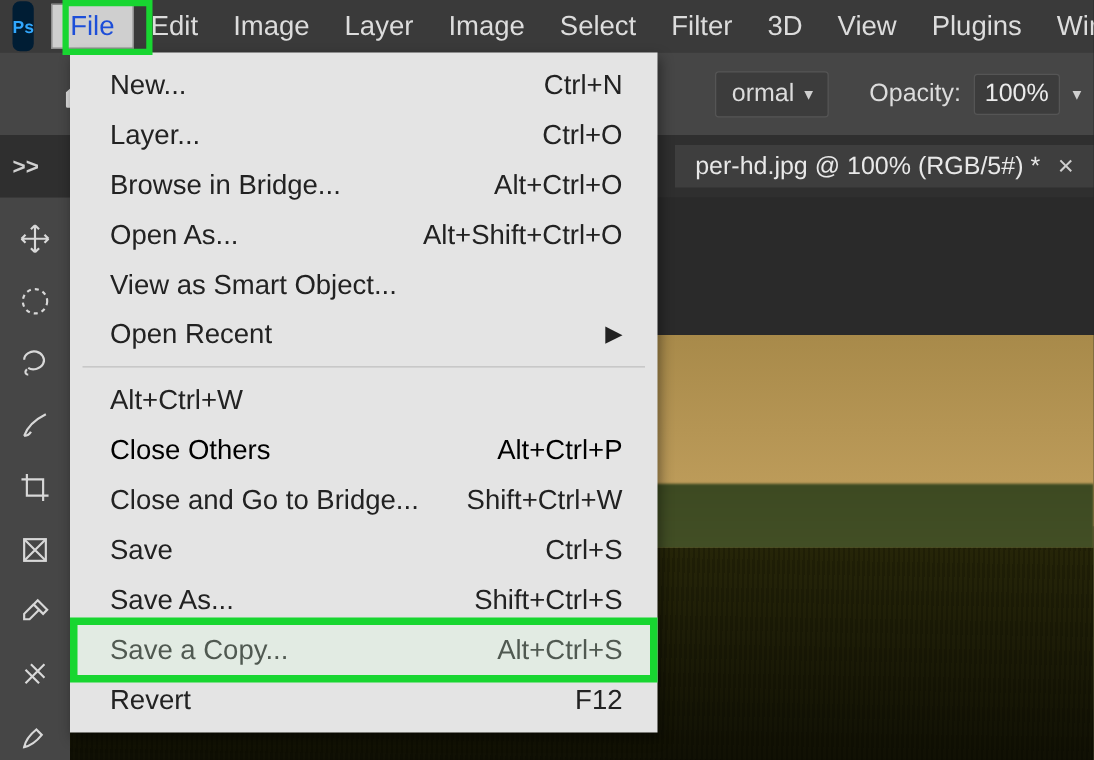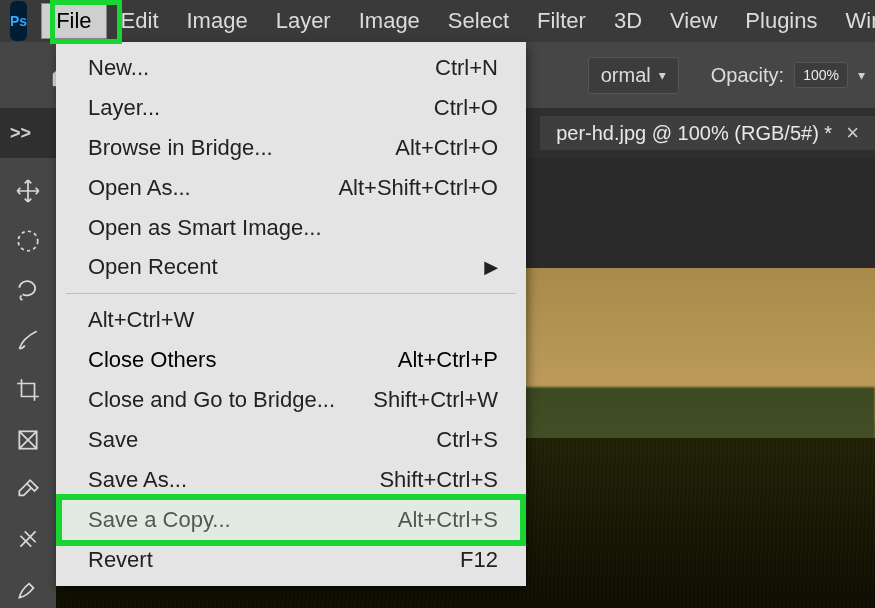--- a/index.html
+++ b/index.html
@@ -16,21 +16,21 @@
     width: 28px; height: 40px; border-radius: 6px;
     background: #001d34; color: #31a8ff; font-weight: 700;
     display:flex; align-items:center; justify-content:center;
     font-size: 14px; margin-right: 14px;
   }
   .menu-item {
     color: #dcdcdc; font-size: 22px; padding: 6px 14px 6px 14px;
     cursor: default;
   }
   .menu-item.file {
-    background: #cfcfcf; color: #000000;
+    background: #cfcfcf; color: #1d4ed8;
     border: 1px solid #888;
     padding: 4px 14px;
   }
   .file-highlight {
     position: absolute;
     left: 50px; top: 0px; width: 72px; height: 44px;
     border: 5px solid #18d631; pointer-events: none; z-index: 50;
   }
 
   
@@ -44,21 +44,21 @@
     display:flex; align-items:center; justify-content:center;
   }
   .home-svg { width: 30px; height: 30px; fill: #dcdcdc; }
   .opt-mode {
     display:flex; align-items:center; gap:8px;
     border:1px solid #555; background:#3c3c3c;
     padding: 6px 12px; border-radius:3px;
   }
   .opt-opacity { margin-left: 22px; display:flex; align-items:center; gap:10px; }
   .opacity-field { background:#3c3c3c; border:1px solid #555; color:#eaeaea;
-    padding: 4px 8px; border-radius:3px; font-size:14px; }
+    padding: 4px 8px; border-radius:3px; font-size:20px; }
 
   
   .tabs-row {
     position: absolute; left: 0; top: 108px; width: 100%; height: 50px;
     background: #2f2f2f; display:flex; align-items:center;
   }
   .chevrons {
     color:#d0d0d0; font-size:18px; font-weight:700; margin-left:10px;
   }
   .doc-tab {
@@ -254,21 +254,21 @@
       </div>
       <div class="row">
         <span>Browse in Bridge...</span>
         <span>Alt+Ctrl+O</span>
       </div>
       <div class="row">
         <span>Open As...</span>
         <span>Alt+Shift+Ctrl+O</span>
       </div>
       <div class="row">
-        <span>Open as Smart Image...</span>
+        <span>View as Smart Object...</span>
         <span></span>
       </div>
       <div class="row">
         <span>Open Recent</span>
         <span class="submenu-arrow">▶</span>
       </div>
       <div class="sep"></div>
       <div class="row">
         <span>Alt+Ctrl+W</span>
       </div>

